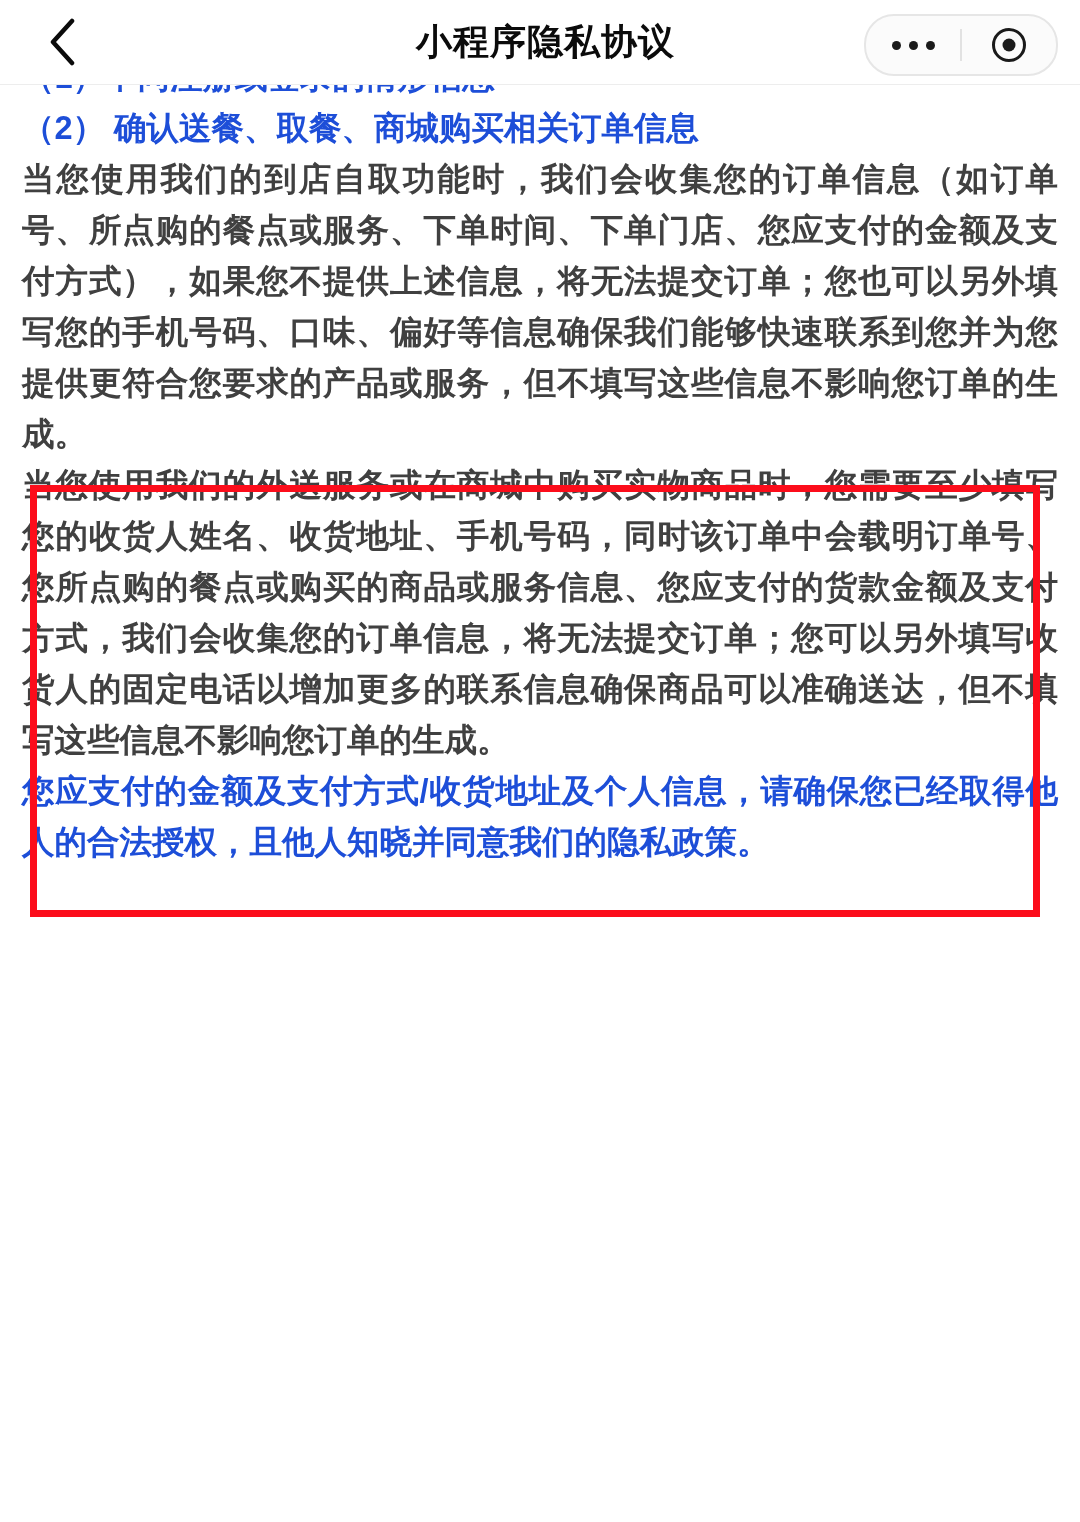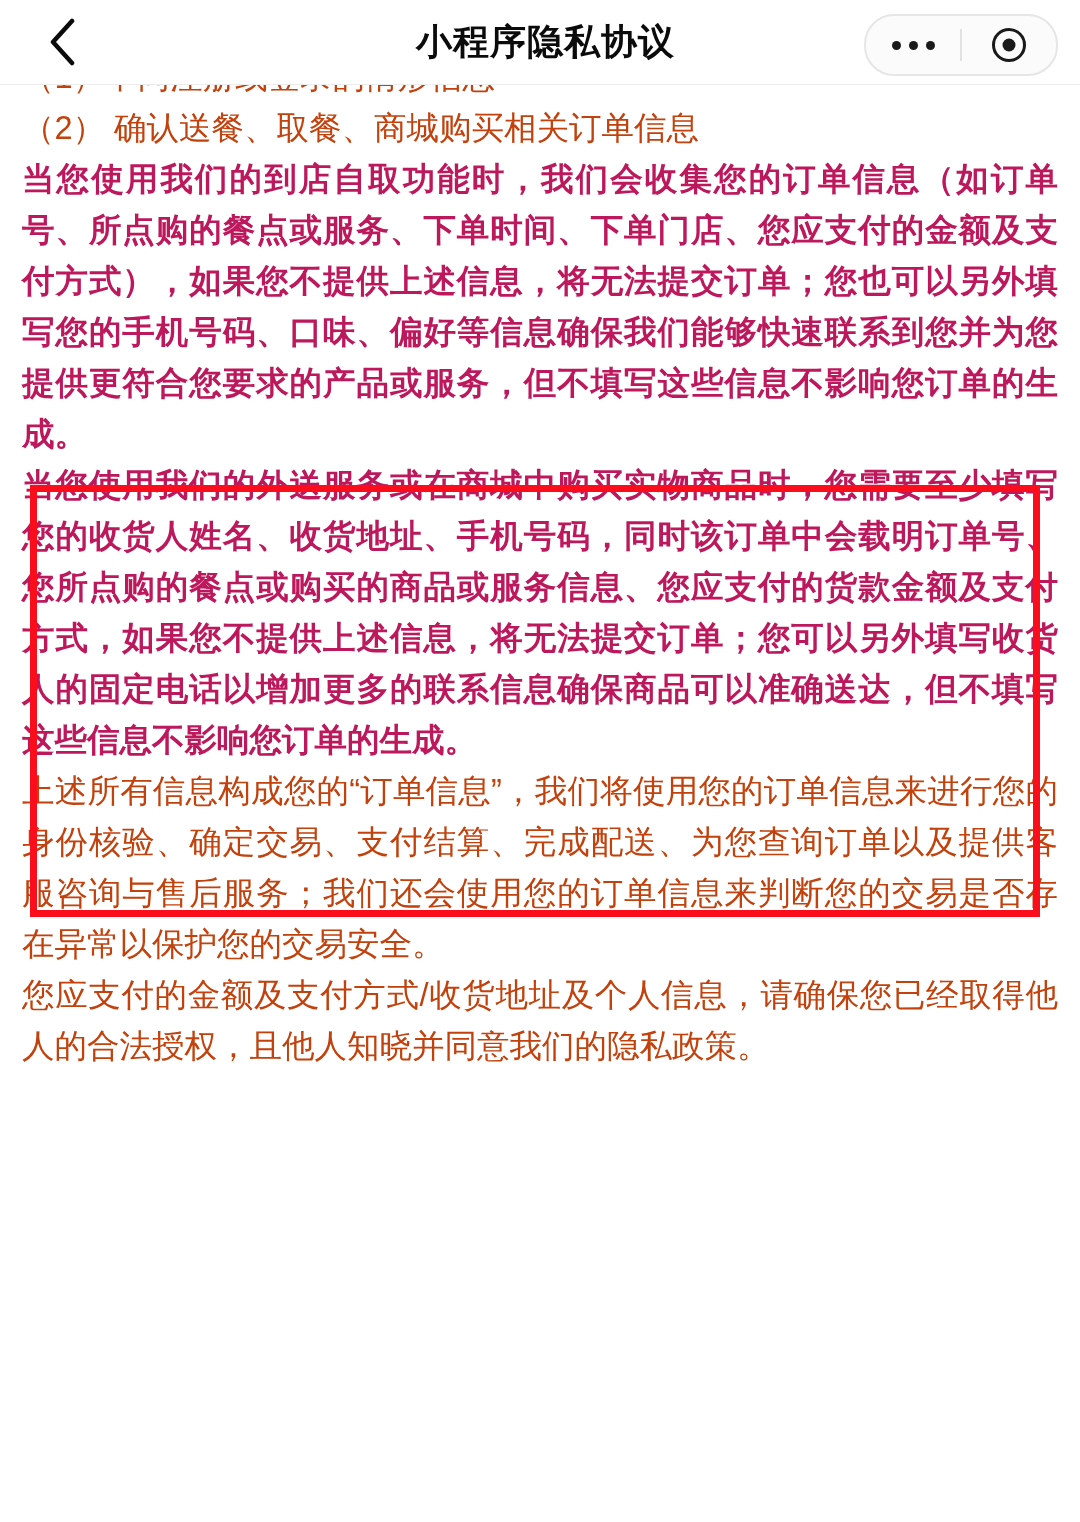--- a/index.html
+++ b/index.html
@@ -111,27 +111,27 @@
     overflow: hidden;
   }
   .doc {
     position: relative;
     padding-top: 0;
   }
   p.para {
     margin: 0;
     font-size: 32.5px;
     line-height: 51px;
-    color: #be185d;
+    color: #404040;
     text-align: justify;
     text-justify: inter-ideograph;
     letter-spacing: 0px;
   }
   p.bold { font-weight: 700; }
-  p.normal { font-weight: 400; color: #c2410c; }
+  p.normal { font-weight: 700; color: #1d4ed8; }
 
   
   .clipped-top {
     height: 18px;
     overflow: hidden;
     position: relative;
   }
   .clipped-top p {
     margin-top: -33px;
   }
@@ -205,24 +205,23 @@
   <div class="doc">
 
     <div class="clipped-top">
       <p class="para normal">（1）不同注册或登录的情形信息</p>
     </div>
 
     <p class="para normal">（2） 确认送餐、取餐、商城购买相关订单信息</p>
 
     <p class="para bold">当您使用我们的到店自取功能时，我们会收集您的订单信息（如订单号、所点购的餐点或服务、下单时间、下单门店、您应支付的金额及支付方式），如果您不提供上述信息，将无法提交订单；您也可以另外填写您的手机号码、口味、偏好等信息确保我们能够快速联系到您并为您提供更符合您要求的产品或服务，但不填写这些信息不影响您订单的生成。</p>
 
-    <p class="para bold">当您使用我们的外送服务或在商城中购买实物商品时，您需要至少填写您的收货人姓名、收货地址、手机号码，同时该订单中会载明订单号、您所点购的餐点或购买的商品或服务信息、您应支付的货款金额及支付方式，如果您不提供上述信息，将无法提交订单；您可以另外填写收货人的固定电话以增加更多的联系信息确保商品可以准确送达，但不填写这些信息不影响您订单的生成。</p>
-
-
-    <p class="para normal">上述所有信息构成您的“订单信息”，我们将使用您的订单信息来进行您的身份核验、确定交易、支付结算、完成配送、为您查询订单以及提供客服咨询与售后服务；我们还会使用您的订单信息来判断您的交易是否存在异常以保护您的交易安全。</p>
+    <p class="para bold">当您使用我们的外送服务或在商城中购买实物商品时，您需要至少填写您的收货人姓名、收货地址、手机号码，同时该订单中会载明订单号、您所点购的餐点或购买的商品或服务信息、您应支付的货款金额及支付方式，我们会收集您的订单信息，将无法提交订单；您可以另外填写收货人的固定电话以增加更多的联系信息确保商品可以准确送达，但不填写这些信息不影响您订单的生成。</p>
+
+
 
     <p class="para normal">您应支付的金额及支付方式/收货地址及个人信息，请确保您已经取得他人的合法授权，且他人知晓并同意我们的隐私政策。</p>
 
   </div>
 
   <div class="highlight-box"></div>
 
   <div class="scroll-track">
     <div class="scroll-thumb"></div>
   </div>

